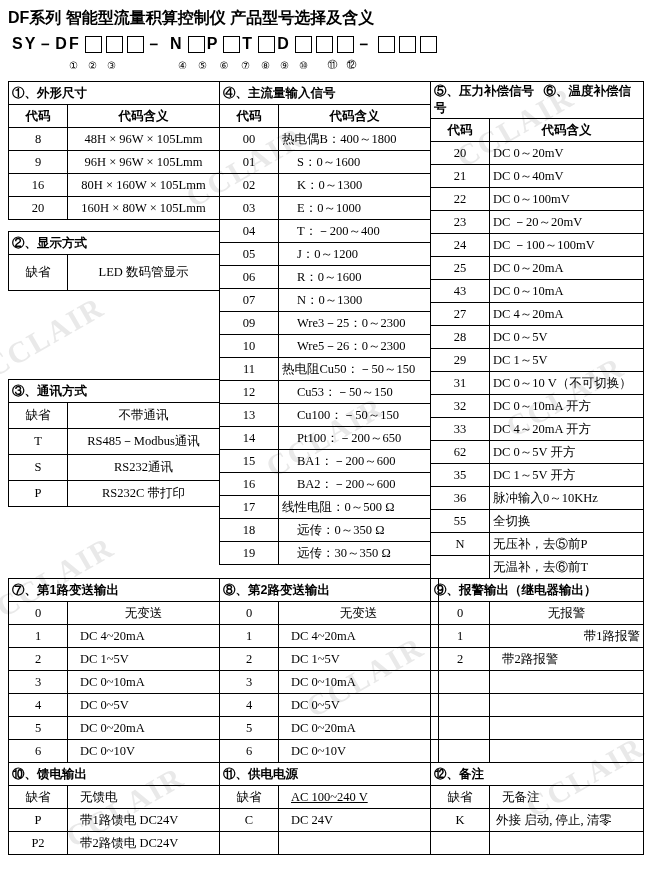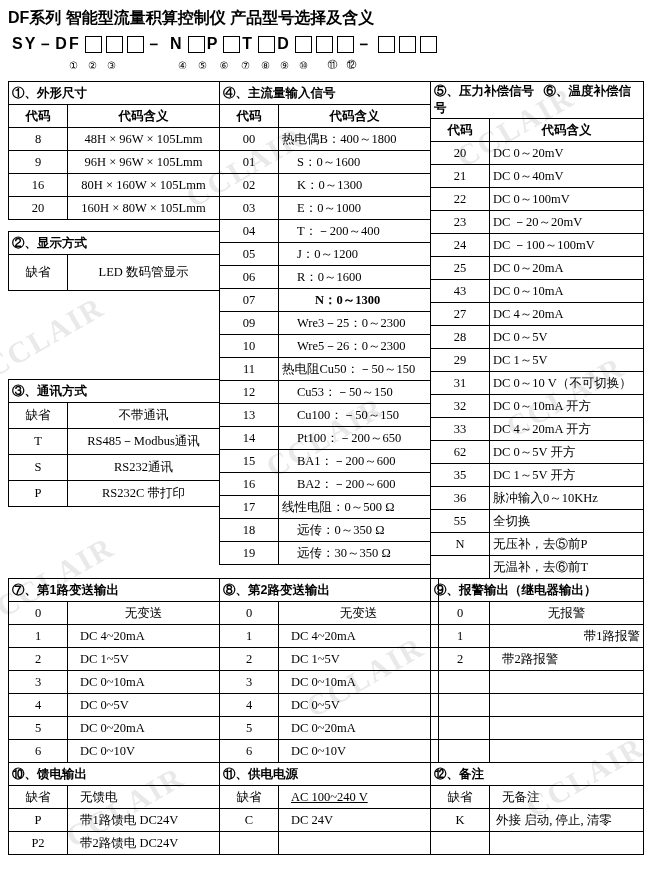--- a/index.html
+++ b/index.html
@@ -254,21 +254,21 @@
             <tr>
                   <td class="ctr">05</td>
                   <td class="lft" style="padding-left:18px;">J：0～1200</td>
                 </tr>
             <tr>
                   <td class="ctr">06</td>
                   <td class="lft" style="padding-left:18px;">R：0～1600</td>
                 </tr>
             <tr>
                   <td class="ctr">07</td>
-                  <td class="lft" style="padding-left:36px;font-weight:bold;">N：0～1300</td>
+                  <td class="lft" style="padding-left:18px;">N：0～1300</td>
                 </tr>
             <tr>
                   <td class="ctr">09</td>
                   <td class="lft" style="padding-left:18px;">Wre3－25：0～2300</td>
                 </tr>
             <tr>
                   <td class="ctr">10</td>
                   <td class="lft" style="padding-left:18px;">Wre5－26：0～2300</td>
                 </tr>
             <tr>

